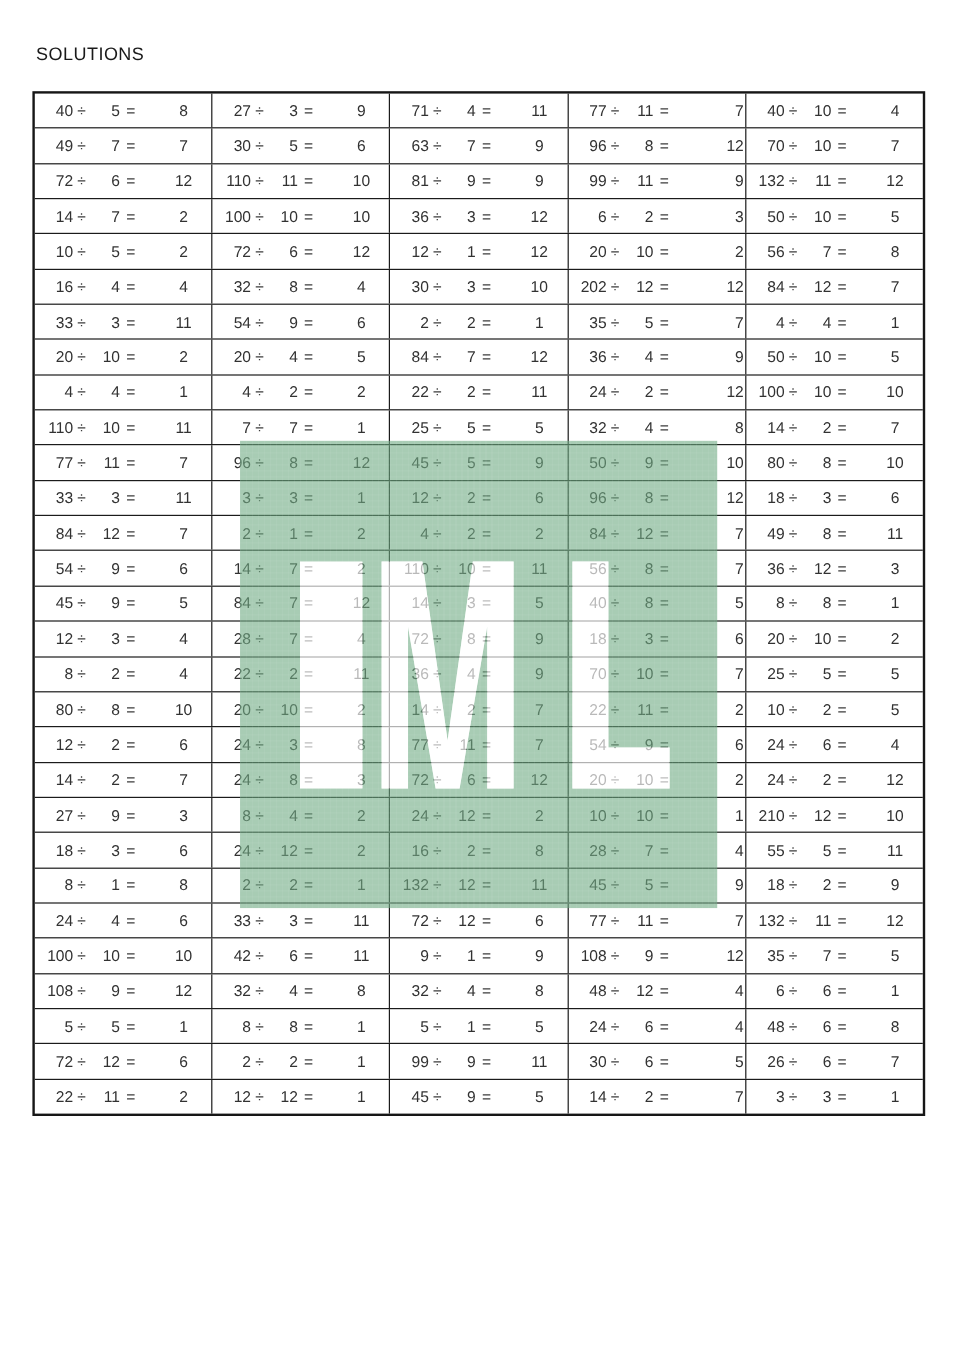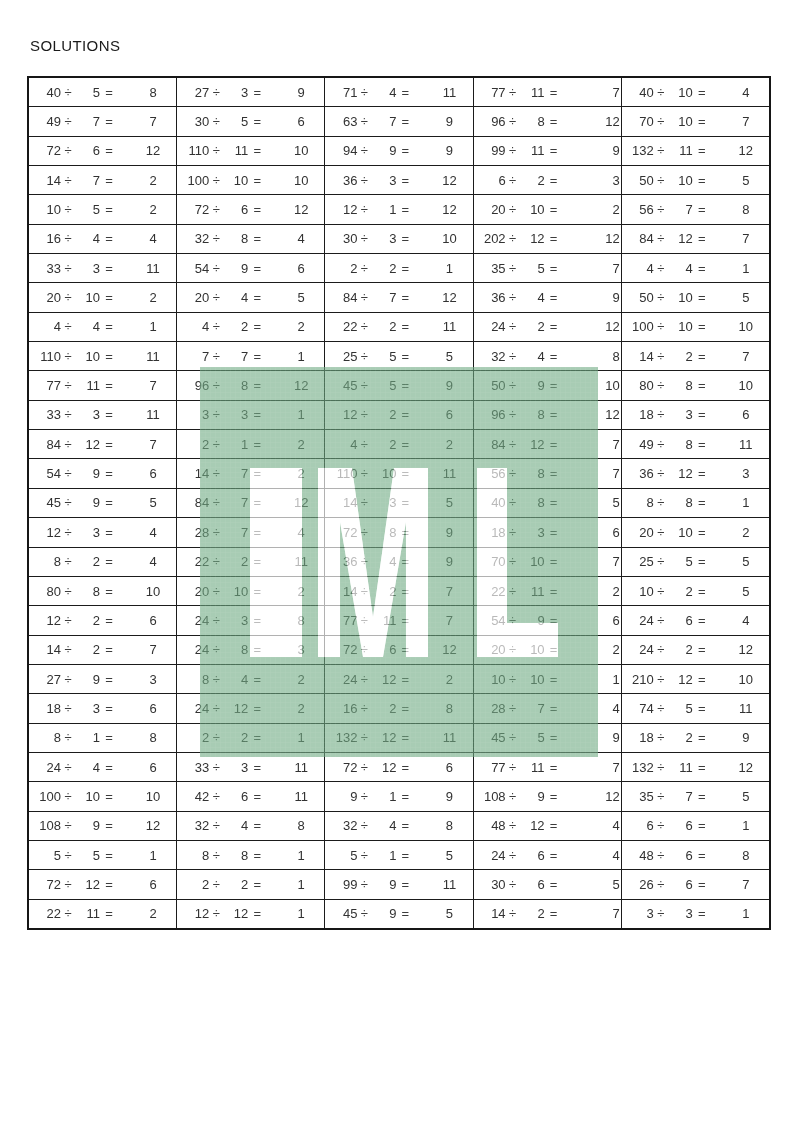--- a/index.html
+++ b/index.html
@@ -138,21 +138,21 @@
           <span class="ans">12</span>
         </div>
         <div class="cell">
           <span class="num1">110</span>
           <span class="op">÷</span>
           <span class="num2">11</span>
           <span class="eq">=</span>
           <span class="ans">10</span>
         </div>
         <div class="cell">
-          <span class="num1">94</span>
+          <span class="num1">81</span>
           <span class="op">÷</span>
           <span class="num2">9</span>
           <span class="eq">=</span>
           <span class="ans">9</span>
         </div>
         <div class="cell flush">
           <span class="num1">99</span>
           <span class="op">÷</span>
           <span class="num2">11</span>
           <span class="eq">=</span>
@@ -855,21 +855,21 @@
           <span class="ans">8</span>
         </div>
         <div class="cell flush">
           <span class="num1">28</span>
           <span class="op">÷</span>
           <span class="num2">7</span>
           <span class="eq">=</span>
           <span class="ans">4</span>
         </div>
         <div class="cell">
-          <span class="num1">74</span>
+          <span class="num1">55</span>
           <span class="op">÷</span>
           <span class="num2">5</span>
           <span class="eq">=</span>
           <span class="ans">11</span>
         </div>
       </div>
       <div class="row">
         <div class="cell">
           <span class="num1">8</span>
           <span class="op">÷</span>

